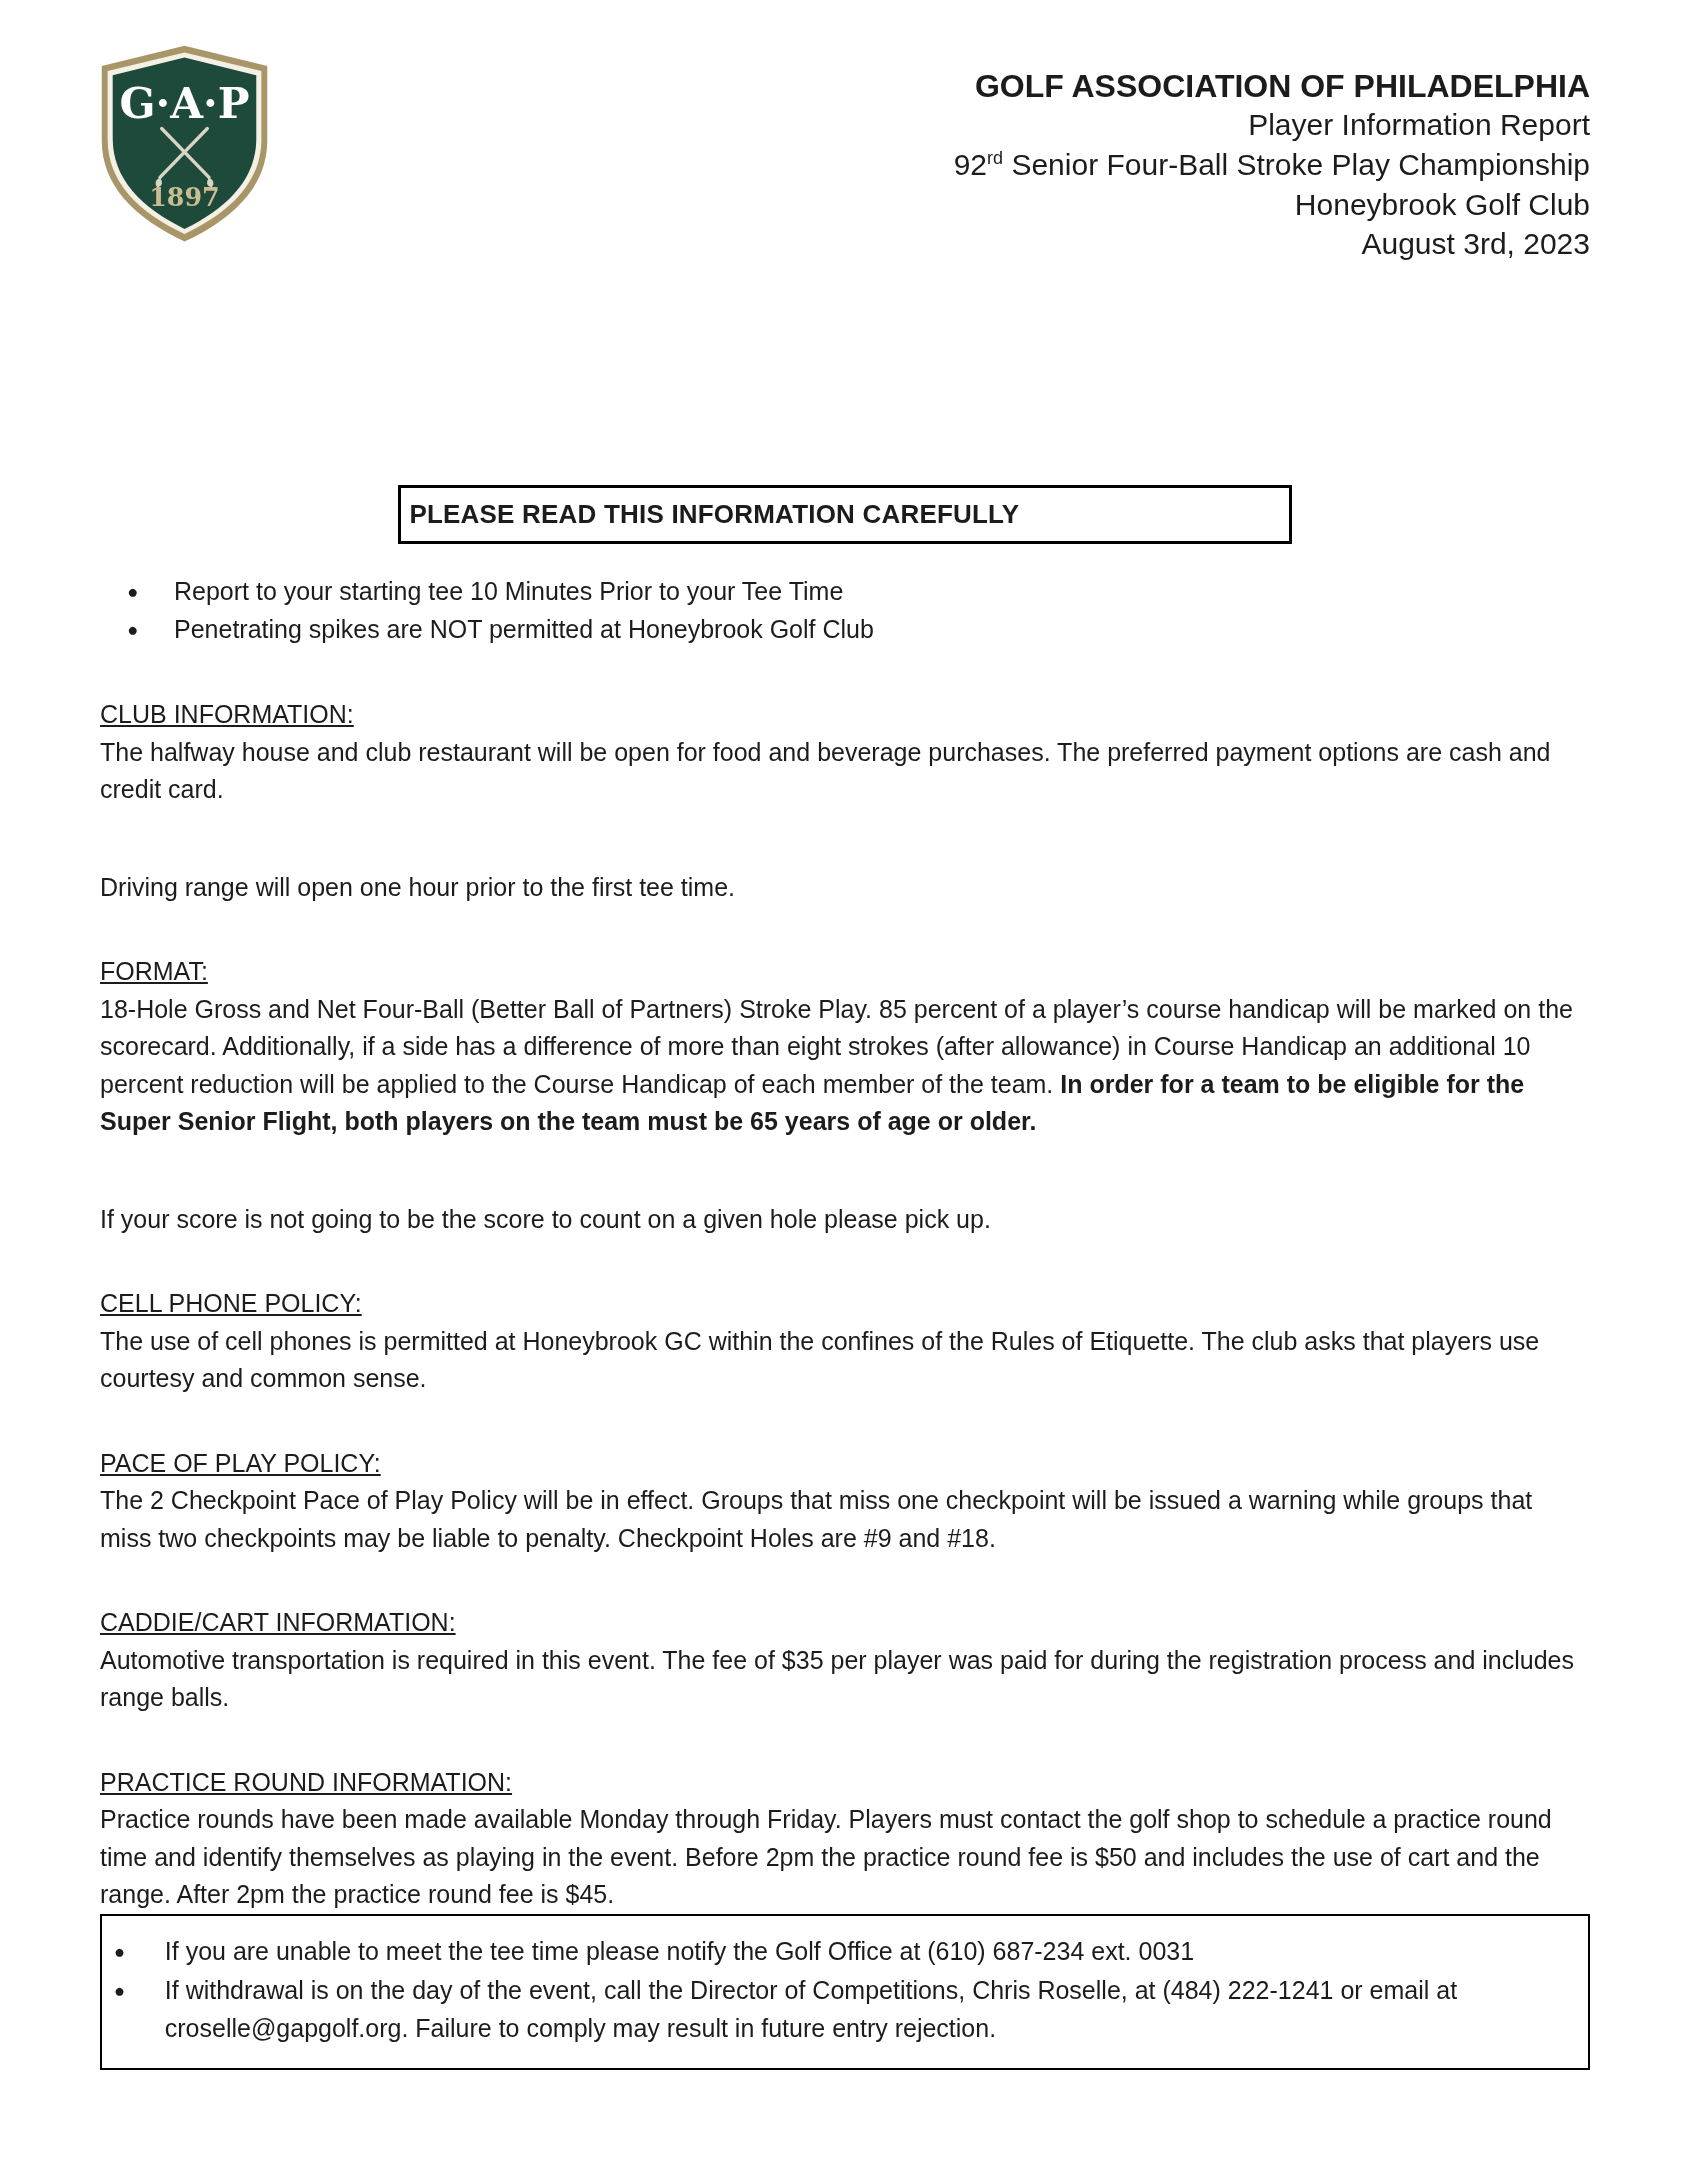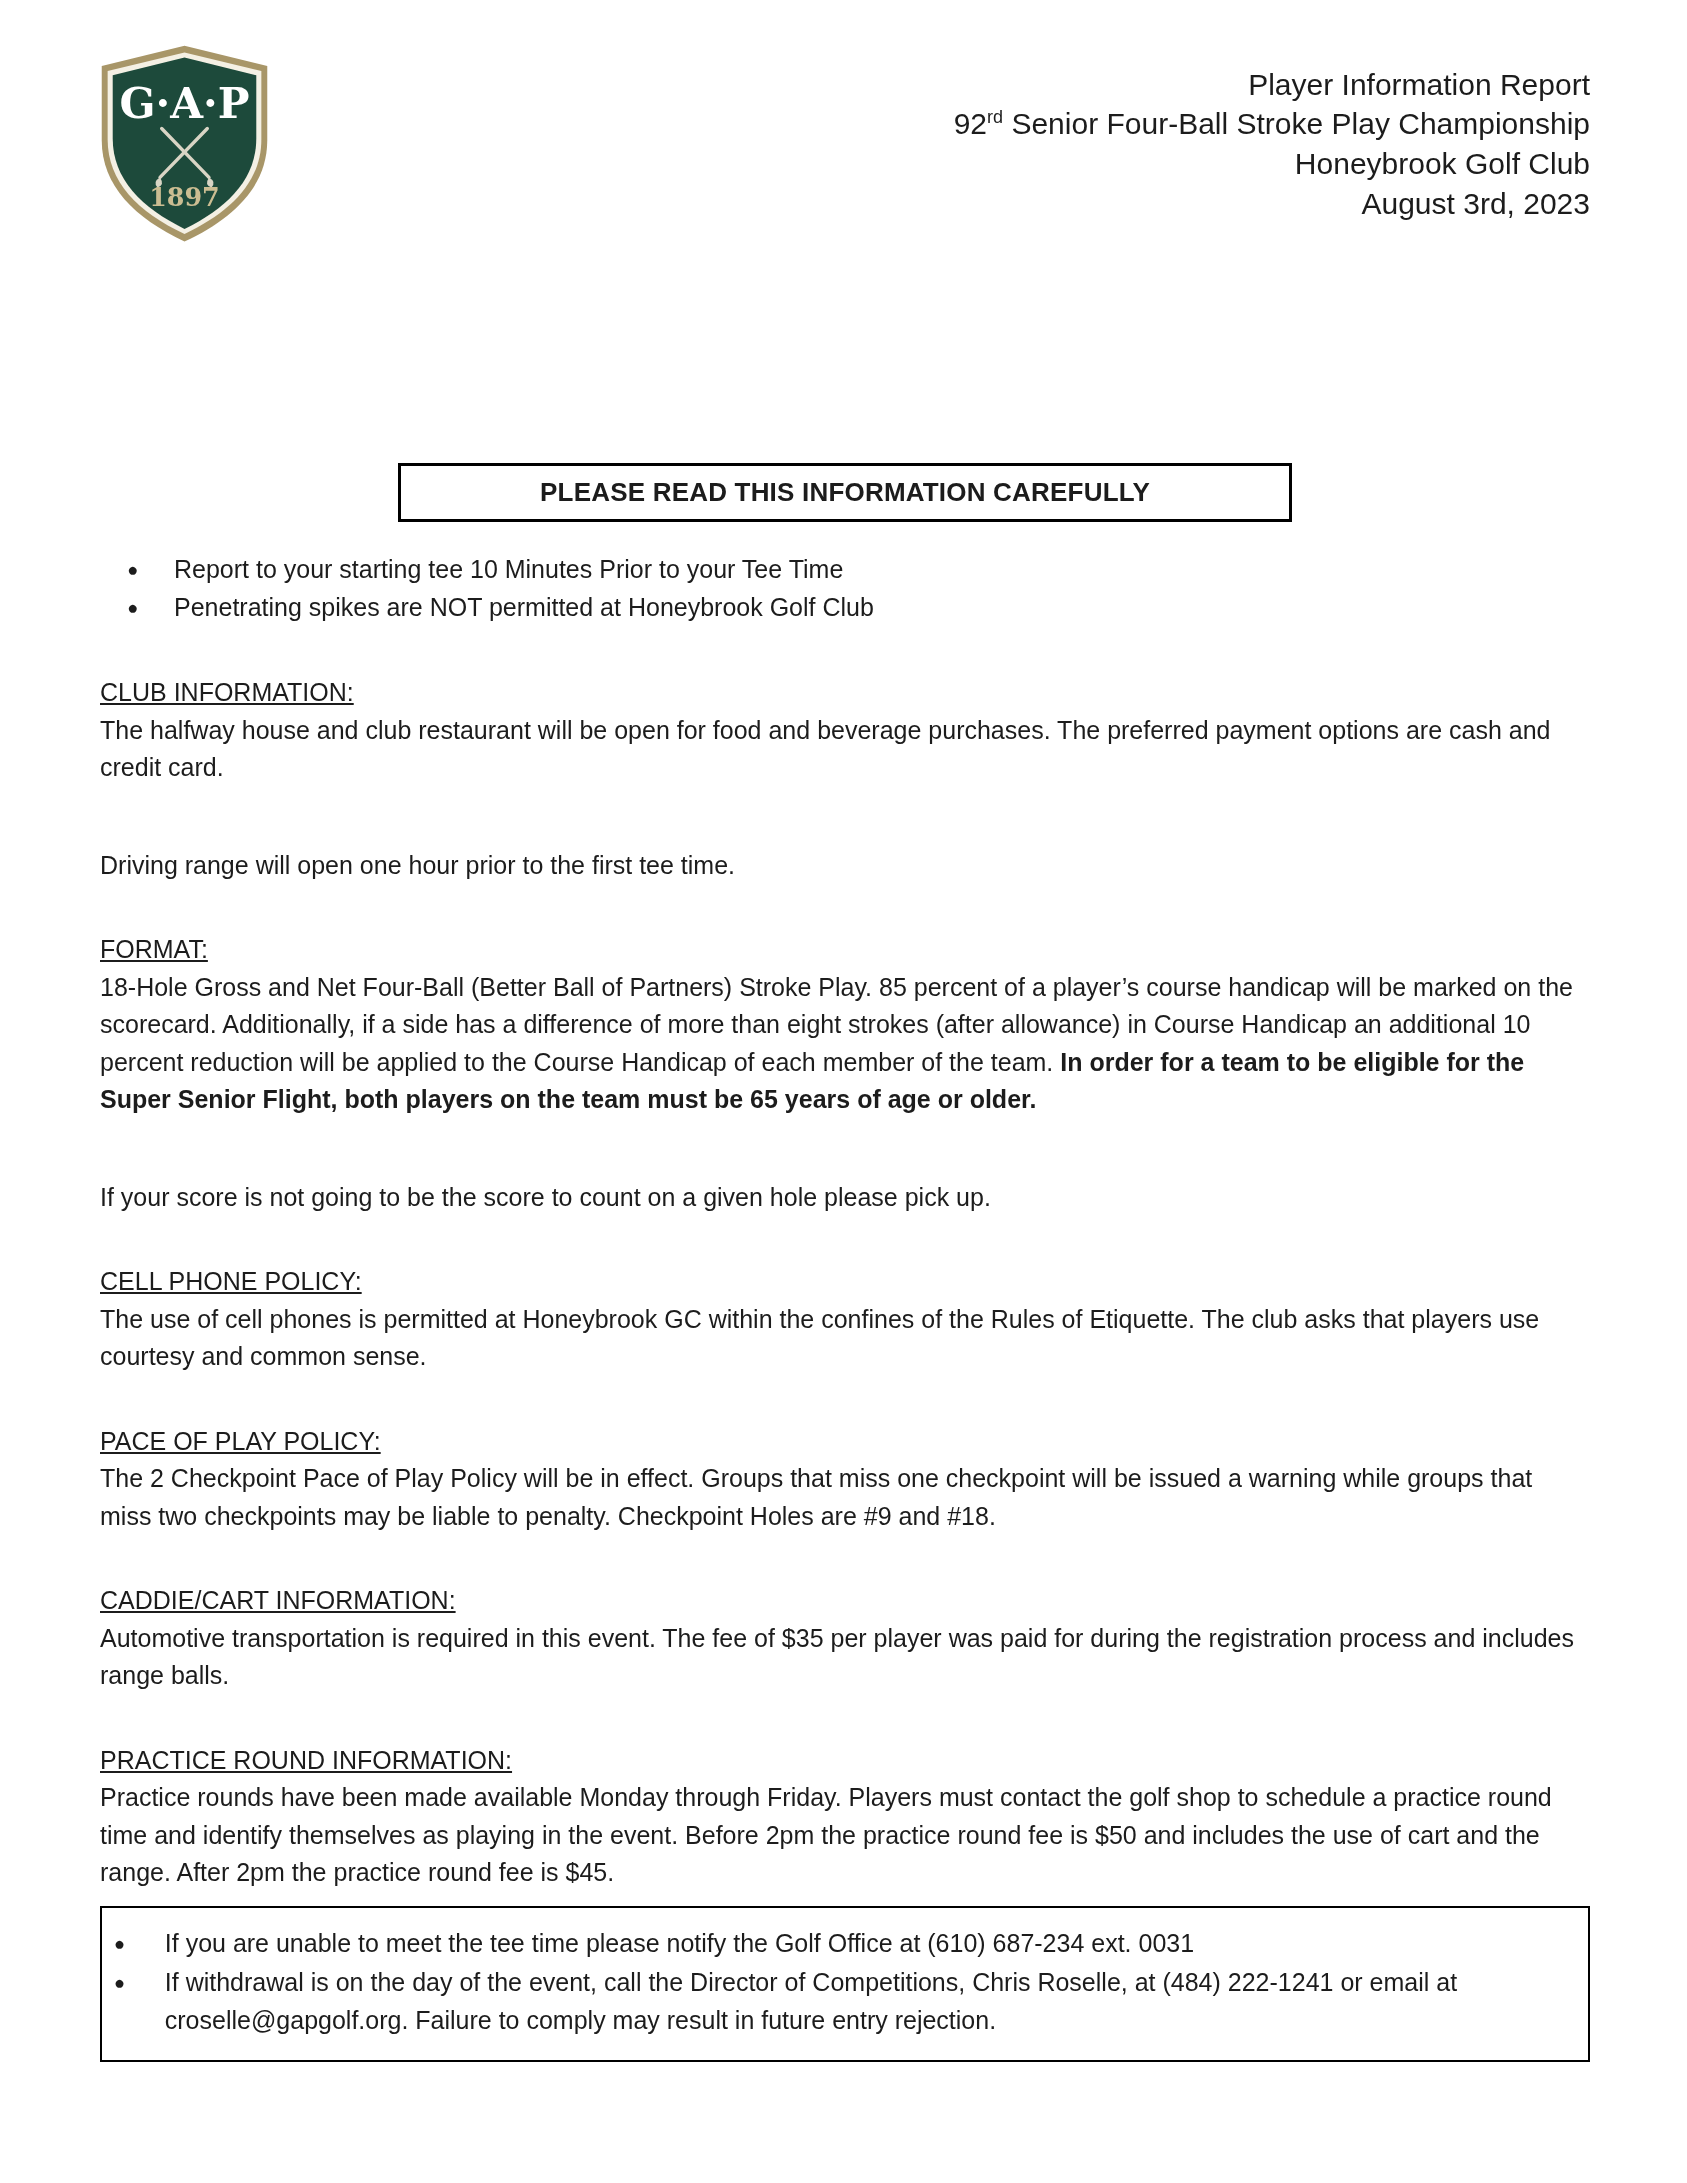--- a/index.html
+++ b/index.html
@@ -41,21 +41,21 @@
     margin-bottom: 3.4px;
   }
   .header-text div { margin-bottom: 5px; }
   sup.ordinal { font-size: 60%; vertical-align: super; line-height: 0; }
   
   .notice-box {
     margin: 218px auto 0 auto;
     width: 894px;
     box-sizing: border-box;
     border: 3.4px solid #000000;
-    text-align: center;
+    text-align: left;
     padding: 11px 8.4px;
   }
   .notice-box span {
     font-weight: bold;
     font-size: 26px;
     letter-spacing: 0.2px;
   }
   
   ul.bullets {
     list-style: none;
@@ -123,20 +123,21 @@
           <path d="M78 100 L134 158"></path>
           <path d="M132 100 L76 158"></path>
           <path d="M134 158 Q143 163 137 170 Q128 167 134 158" fill="#d9d5c5" stroke="none"></path>
           <path d="M76 158 Q67 163 73 170 Q82 167 76 158" fill="#d9d5c5" stroke="none"></path>
         </g>
         <text x="105" y="192" text-anchor="middle" font-family="'DejaVu Serif', serif" font-weight="bold" font-size="30" fill="#cbbd92">1897</text>
       </svg>
     </div>
 
     <div class="header-text">
+      <div class="org">GOLF ASSOCIATION OF PHILADELPHIA</div>
       <div>Player Information Report</div>
       <div><span>92</span><sup class="ordinal">rd</sup><span> Senior Four-Ball Stroke Play Championship</span></div>
       <div>Honeybrook Golf Club</div>
       <div>August 3rd, 2023</div>
     </div>
   </div>
 
   <div class="notice-box">
     <span>PLEASE READ THIS INFORMATION CAREFULLY</span>
   </div>

